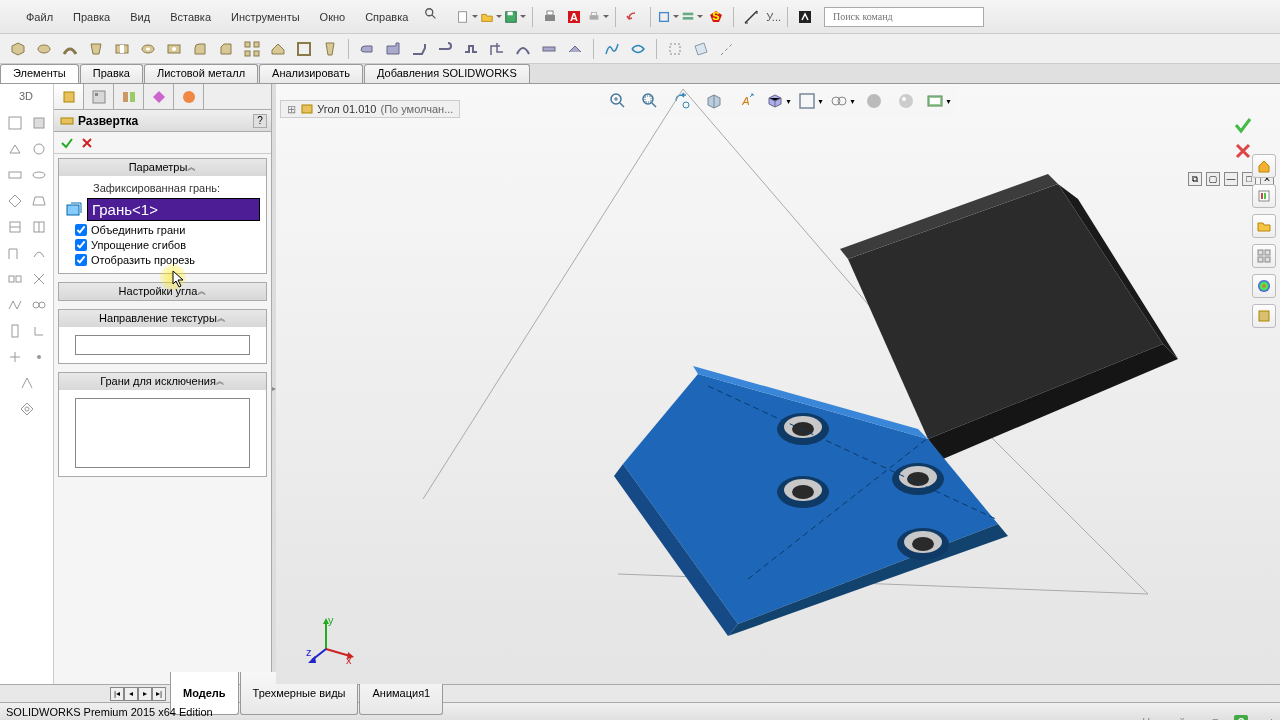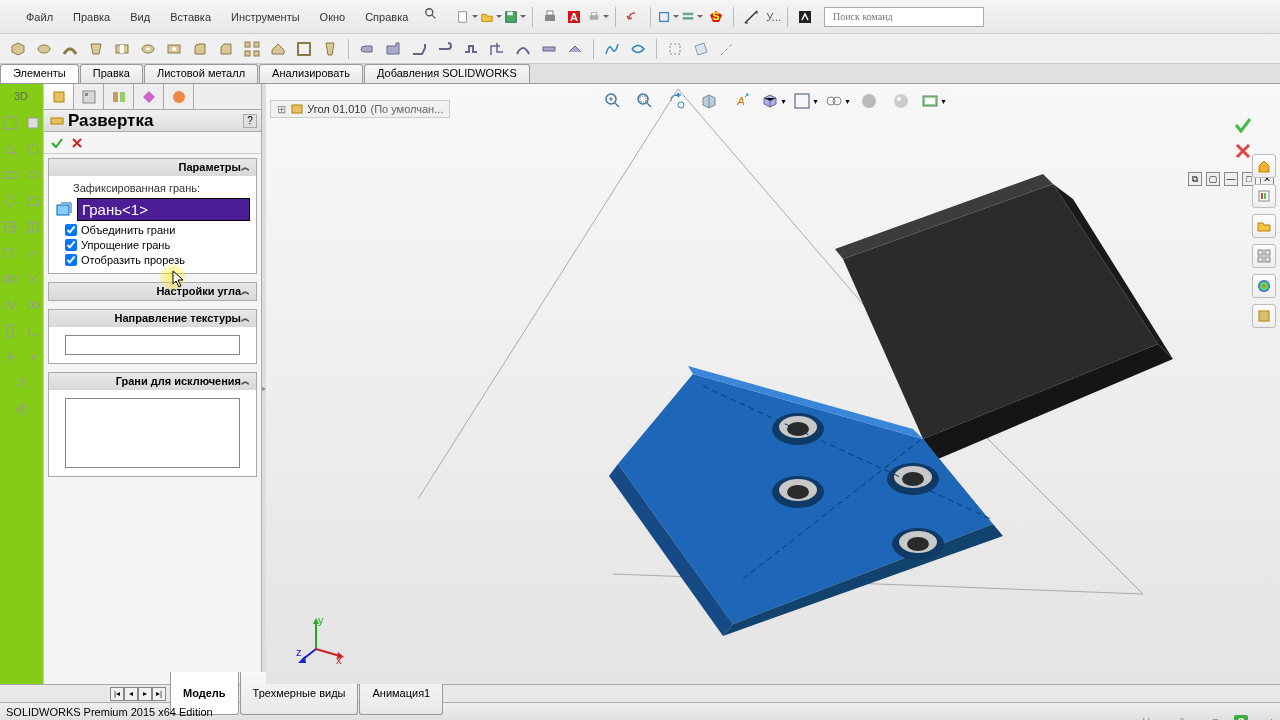--- a/index.html
+++ b/index.html
@@ -25,39 +25,39 @@
 .t2-btn { width: 24px; height: 24px; display: flex; align-items: center; justify-content: center; cursor: pointer; }
 .t2-btn svg { width: 18px; height: 18px; }
 
 
 .tabstrip { height: 20px; background: #e0e0e0; display: flex; border-bottom: 1px solid #999; }
 .tab { padding: 2px 12px; background: linear-gradient(#f8f8f8,#e8e8e8); border: 1px solid #999; border-bottom: none; border-radius: 3px 3px 0 0; margin-right: 1px; cursor: pointer; font-size: 11px; }
 .tab.active { background: #fff; }
 
 
 .main { display: flex; height: calc(100% - 34px - 30px - 20px - 18px - 18px); }
-.left-tools { width: 44px; background: #84cc16; border-right: 1px solid #ccc; display: flex; flex-direction: column; }
+.left-tools { width: 54px; background: #ffffff; border-right: 1px solid #ccc; display: flex; flex-direction: column; }
 .lt-row { display: flex; justify-content: center; gap: 2px; padding: 2px 0; }
 .lt-btn { width: 22px; height: 22px; display: flex; align-items: center; justify-content: center; cursor: pointer; }
 
 
 .propman { width: 218px; background: #f5f5f5; border-right: 1px solid #aaa; display: flex; flex-direction: column; }
 .pm-tabs { height: 26px; display: flex; background: #eee; border-bottom: 1px solid #aaa; }
 .pm-tab { width: 30px; display: flex; align-items: center; justify-content: center; border-right: 1px solid #aaa; cursor: pointer; }
 .pm-tab.active { background: linear-gradient(#fff,#f0f0f0); }
 .pm-title { height: 22px; background: linear-gradient(#f0f0f0,#dcdcdc); display: flex; align-items: center; padding: 0 6px; border-bottom: 1px solid #aaa; position: relative; }
 .pm-title-icon { width: 14px; height: 14px; margin-right: 4px; }
-.pm-title-text { font-weight: bold; font-size: 17px; }
+.pm-title-text { font-weight: bold; font-size: 12px; }
 .pm-help { position: absolute; right: 4px; width: 14px; height: 14px; background: #e0e0e0; border: 1px solid #aaa; text-align: center; line-height: 12px; font-size: 10px; cursor: pointer; }
 .pm-okcancel { height: 22px; display: flex; align-items: center; padding: 0 6px; gap: 6px; border-bottom: 1px solid #ccc; }
 .pm-group { margin: 4px 4px; border: 1px solid #aaa; background: #fff; }
-.pm-group-head { background: linear-gradient(#e8e8e8,#d8d8d8); padding: 2px 6px; font-weight: bold; font-size: 11px; display: flex; justify-content: flex-end; cursor: pointer; }
+.pm-group-head { background: linear-gradient(#e8e8e8,#d8d8d8); padding: 2px 6px; font-weight: normal; font-size: 11px; display: flex; justify-content: center; cursor: pointer; }
 .pm-group-head .collapse { font-size: 9px; color: #555; }
 .pm-group-body { padding: 4px 6px; }
-.pm-label { font-size: 11px; color: #333; margin: 2px 0 4px 18px; }
+.pm-label { font-size: 11px; color: #333; margin: 2px 0 4px 28px; }
 .pm-sel-row { display: flex; align-items: center; gap: 4px; }
 .pm-sel-icon { width: 18px; height: 18px; flex-shrink: 0; }
 .pm-selection { flex: 1; background: #4c1d95; color: #fff; padding: 2px 4px; font-size: 15px; border: 1px solid #000; }
 .pm-check { display: flex; align-items: center; margin: 3px 0 3px 10px; gap: 4px; font-size: 11px; }
 .pm-check input { width: 12px; height: 12px; }
 .pm-textbox { width: calc(100% - 20px); margin: 4px 10px; height: 20px; border: 1px solid #888; background: #fff; }
 .pm-listbox { width: calc(100% - 20px); margin: 4px 10px; height: 70px; border: 1px solid #888; background: #fff; }
 
 
 .viewport { flex: 1; background: linear-gradient(#f8f8f8, #e4e4e4); position: relative; overflow: hidden; }
@@ -555,21 +555,21 @@
               <path d="M6 2 L16 2 L16 12" fill="none" stroke="#06a"></path>
             </svg>
           <div class="pm-selection">Грань&lt;1&gt;</div>
         </div>
         <label class="pm-check">
             <input type="checkbox" checked="" style="">
             <span>Объединить грани</span>
           </label>
         <label class="pm-check">
             <input type="checkbox" checked="" style="">
-            <span>Упрощение грань</span>
+            <span>Упрощение сгибов</span>
           </label>
         <label class="pm-check">
             <input type="checkbox" checked="" style="">
             <span>Отобразить прорезь</span>
           </label>
       </div>
     </div>
     <div class="pm-group">
       <div class="pm-group-head">
           <span>Настройки угла</span>

